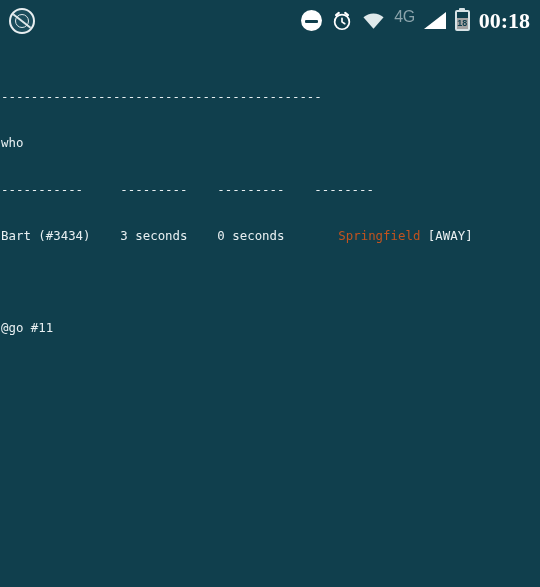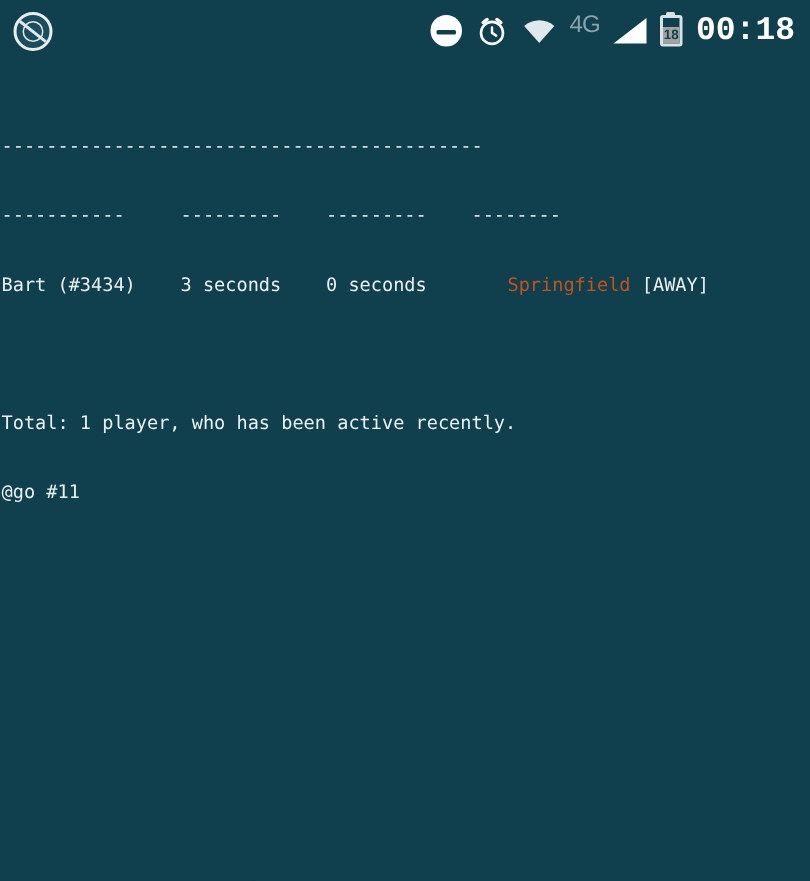--- a/index.html
+++ b/index.html
@@ -130,21 +130,21 @@
     background: #a3a3a3;
     color: #103f4d;
     font-family: "Liberation Sans", sans-serif;
     font-size: 9px;
     font-weight: bold;
     line-height: 11px;
     text-align: center;
   }
 
   .clock {
-    font-family: Liberation Mono, monospace;
+    font-family: Liberation Serif, serif;
     font-size: 22px;
     font-weight: bold;
     color: #ffffff;
     letter-spacing: 0px;
     line-height: 1;
   }
 
   
   #terminal {
     width: 540px;
@@ -194,24 +194,24 @@
       <div class="battery-fill">18</div>
     </div>
 
     <span class="clock">00:18</span>
   </div>
 </div>
 
 <div id="terminal">
 
   <div class="line c-white">-------------------------------------------</div>
+  <div class="line c-white">who</div>
   <div class="line c-white">-----------     ---------    ---------    --------</div>
   <div class="line"><span class="c-white">Bart (#3434)    3 seconds    0 seconds    </span><span class="c-orange">Springfield</span><span class="c-white"> </span><span class="c-white">[AWAY]</span></div>
   <div class="line"> </div>
-  <div class="line c-white">Total: 1 player, who has been active recently.</div>
   <div class="line c-white">@go #11</div>
   <div class="line"> </div>
   <div class="line"> </div>
 
   
   
   
   
   
   

